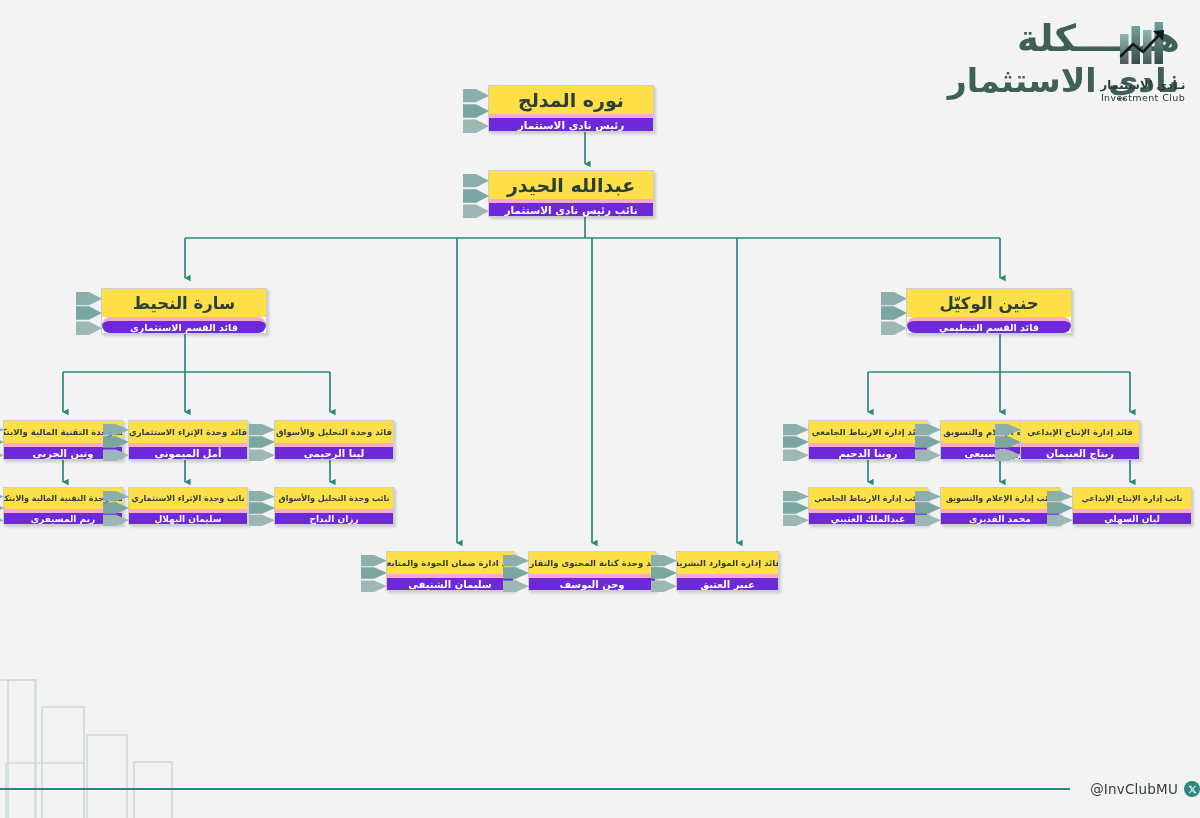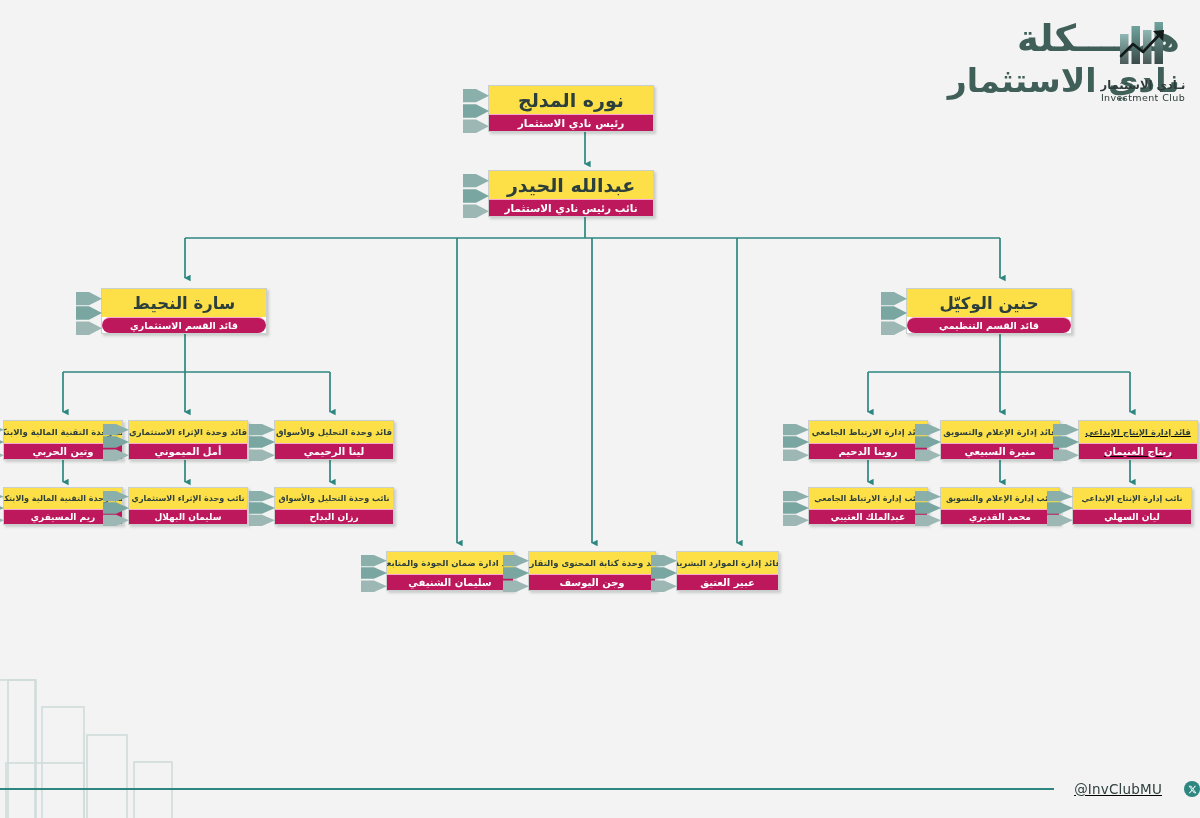--- a/index.html
+++ b/index.html
@@ -116,27 +116,27 @@
     text-align: center;
     padding: 0 4px;
     overflow: hidden;
     white-space: nowrap;
   }
   .node-teal {
     flex: 0 0 auto;
     display: flex;
     align-items: center;
     justify-content: center;
-    background: #be185d;
+    background: #6d28d9;
     color: #ffffff;
     text-align: center;
     padding: 0 4px;
     overflow: hidden;
     white-space: nowrap;
-    border-top: 1px solid #f9a8d4;
+    border-top: 4px solid #f9a8d4;
   }
 
   
   .ribbon {
     position: absolute;
     top: 2px;
     left: -26px;
     width: 26px;
     height: 100%;
     pointer-events: none;
@@ -170,24 +170,23 @@
   #footer-line {
     flex: 1 1 auto;
     height: 2px;
     background: #2d8680;
     margin-right: 6px;
   }
   #footer-handle {
     display: flex;
     flex-direction: row-reverse;
     align-items: flex-end;
-    gap: 22px;
+    gap: 6px;
     padding-left: 14px;
     direction: ltr;
-    text-decoration: underline;
   }
   #footer-handle-text {
     font-size: 13.5px;
     color: #2f3f3d;
     font-weight: normal;
     letter-spacing: 0.2px;
   }
   .x-badge {
     width: 16px; height: 16px;
     border-radius: 50%;
@@ -424,21 +423,21 @@
       <svg class="ribbon" viewBox="0 0 26 40" preserveAspectRatio="none">
         <path d="M0,1 L13,1 L26,7 L13,13 L0,13 Z" fill="#8bb0ac"></path>
         <path d="M0,14 L13,14 L26,20 L13,26 L0,26 Z" fill="#7aa6a1"></path>
         <path d="M0,28 L13,28 L26,34 L13,40 L0,40 Z" fill="#9db8b4"></path>
       </svg>
       <div class="node-white">قائد إدارة الإعلام والتسويق</div>
       <div class="node-teal">منيرة السبيعي</div>
     </div>
   </div>
 
-  <div class="node lvl3" style="left:1078px; top:420px; width:120px; height:40px;text-decoration:underline;">
+  <div class="node lvl3" style="left:1020px; top:420px; width:120px; height:40px;">
     <div class="node-inner">
       <svg class="ribbon" viewBox="0 0 26 40" preserveAspectRatio="none">
         <path d="M0,1 L13,1 L26,7 L13,13 L0,13 Z" fill="#8bb0ac"></path>
         <path d="M0,14 L13,14 L26,20 L13,26 L0,26 Z" fill="#7aa6a1"></path>
         <path d="M0,28 L13,28 L26,34 L13,40 L0,40 Z" fill="#9db8b4"></path>
       </svg>
       <div class="node-white">قائد إدارة الإنتاج الإبداعي</div>
       <div class="node-teal">ريتاج الغنيمان</div>
     </div>
   </div>

